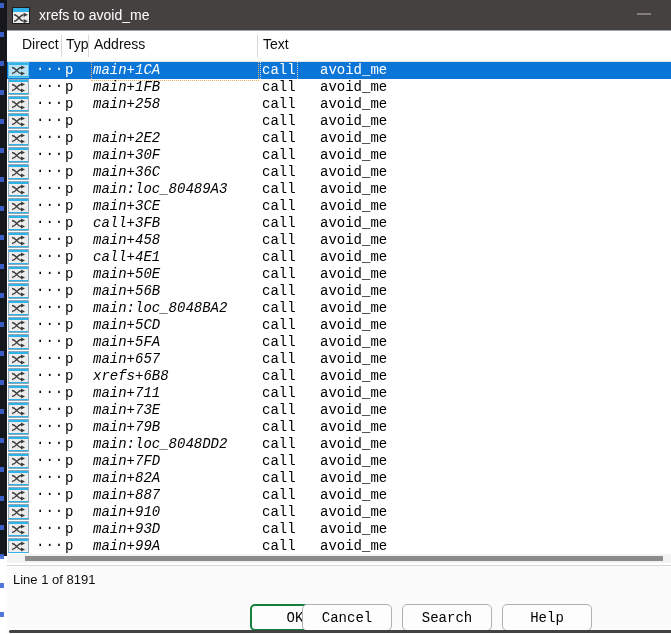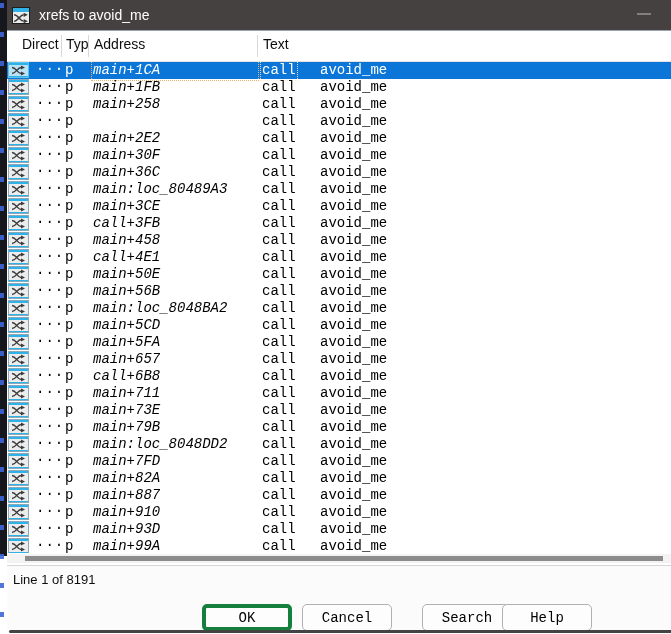--- a/index.html
+++ b/index.html
@@ -83,22 +83,22 @@
     position:absolute; left:0; top:565px; right:0; bottom:0;
     background:#fbfbfb; border-top:1px solid #d6d6d6; box-sizing:border-box;
   }
   .status-text { position:absolute; left:6px; top:6px; font-size:13px; color:#0d0d0d; }
   .btn {
     position:absolute; top:38px; width:90px; height:27px; box-sizing:border-box;
     background:#fdfdfd; border:1px solid #b0b0b0; border-radius:5px;
     font-family:"Liberation Mono", monospace; font-size:14px; color:#000;
     display:flex; align-items:center; justify-content:center; cursor:default;
   }
-  .btn.default { border:4px solid #15803d; }
-  .btn-ok { left:195px; } .btn-cancel { left:295px; } .btn-search { left:395px;margin-left:20px; } .btn-help { left:495px; }
+  .btn.default { border:2px solid #15803d;margin-left:48px; }
+  .btn-ok { left:195px; } .btn-cancel { left:295px; } .btn-search { left:395px; } .btn-help { left:495px; }
 
   .bottom-edge { position:absolute; left:2px; right:0; bottom:1px; height:3px; background:#434343; border-radius:2px 0 0 2px; }
 </style>
 </head>
 <body>
 
 <div class="backdrop-strip">
   <div class="marks"></div>
 </div>
 
@@ -400,21 +400,21 @@
   <div class="row">
     <span class="cell-icon">
       <svg width="15" height="11" viewBox="0 0 15 11">
         <path d="M1 2.5 C5 2.5 6.5 8.5 10 8.5 M1 8.5 C5 8.5 6.5 2.5 10 2.5" fill="none" stroke="#3c3c3c" stroke-width="1.4"></path>
         <path d="M10 0.5 L14 2.5 L10 4.5 Z" fill="#3c3c3c"></path>
         <path d="M10 6.5 L14 8.5 L10 10.5 Z" fill="#3c3c3c"></path>
       </svg>
     </span>
     <span class="cell-dots">...</span>
     <span class="cell-type">p</span>
-    <span class="cell-address">call+6B8</span>
+    <span class="cell-address">xrefs+6B8</span>
     <span class="cell-mnemonic">call</span>
     <span class="cell-operand">avoid_me</span>
   </div>
 
   <div class="row">
     <span class="cell-icon">
       <svg width="15" height="11" viewBox="0 0 15 11">
         <path d="M1 2.5 C5 2.5 6.5 8.5 10 8.5 M1 8.5 C5 8.5 6.5 2.5 10 2.5" fill="none" stroke="#3c3c3c" stroke-width="1.4"></path>
         <path d="M10 0.5 L14 2.5 L10 4.5 Z" fill="#3c3c3c"></path>
         <path d="M10 6.5 L14 8.5 L10 10.5 Z" fill="#3c3c3c"></path>

